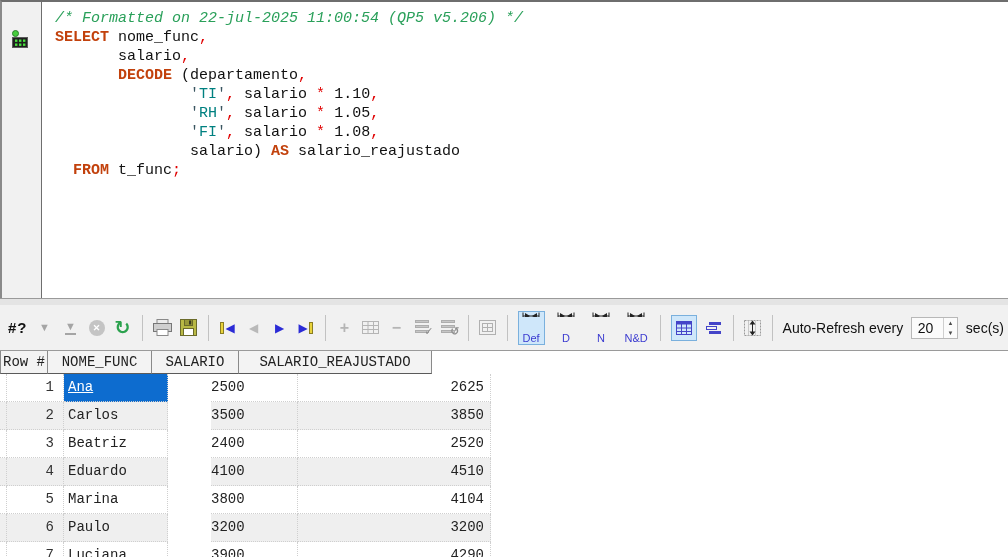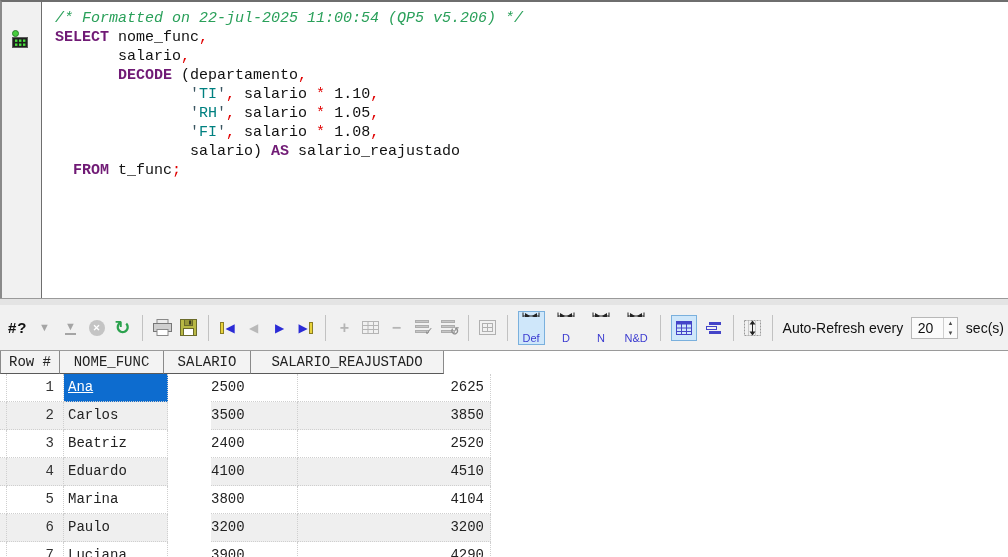--- a/index.html
+++ b/index.html
@@ -7,21 +7,21 @@
          font-family:"Liberation Sans", sans-serif; }
 
   
   .editor-panel { display:flex; height:298px; border-top:2px solid #6e6e6e; border-left:2px solid #8a8a8a; background:#fff; }
   .gutter { width:40px; background:#f1f1f1; border-right:1px solid #6e6e6e; position:relative; }
   .gutter-icon { position:absolute; top:28px; left:9px; }
   .code-area { flex:1; padding:7px 4px 0 13px; font-family:"Liberation Mono", monospace;
                font-size:15px; line-height:19px; white-space:pre; cursor:text; }
   .code-line { height:19px; }
   .cmt { color:#2aa05a; font-style:italic; }
-  .kw  { color:#701a75; font-weight:bold;margin-top:46px; }
+  .kw  { color:#c2410c; font-weight:bold;margin-top:46px; }
   .pln { color:#111; }
   .op  { color:#e00000; }
   .str { color:#008080; }
   .qt  { color:#3a5560; }
 
   .divider-band { height:7px; background:#e4e4e4; border-top:1px solid #9a9a9a; }
 
   
   .toolbar { height:46px; background:#f1f1f1; border-bottom:1px solid #9a9a9a;
              display:flex; align-items:center; padding:0 4px 0 8px; gap:8px; }
@@ -60,21 +60,21 @@
   .grid { font-family:"Liberation Mono", monospace; font-size:14px; color:#222; background:#fff; }
   .ghead { display:flex; }
   .hcell { background:#f3f3f3; border-right:1px solid #8a8a8a; border-bottom:1px solid #5a5a5a;
            height:23px; line-height:22px; text-align:center; overflow:hidden; white-space:nowrap; }
   .hcell:first-child { border-left:1px solid #8a8a8a; }
   .grow { display:flex; height:28px; }
   .grow.alt .cell, .grow.alt .edge { background:#efefef; }
   .edge { width:7px; background:#fff; border-right:1px dotted #cfcfcf; border-bottom:1px dotted #cfcfcf; flex:none; }
   .cell { border-right:1px dotted #cfcfcf; border-bottom:1px dotted #cfcfcf; line-height:27px;
           white-space:nowrap; overflow:hidden; background:#fff; }
-  .c0 { width:60px; } .c1 { width:104px; } .c2 { width:87px; } .c3 { width:193px; }
+  .c0 { width:48px; } .c1 { width:104px; } .c2 { width:87px; } .c3 { width:193px; }
   .cell.c0 { width:57px; text-align:right; padding-right:9px; color:#333; }
   .cell.c1 { text-align:left; padding-left:4px; }
   .cell.c2 { text-align:left; padding-right:5px;margin-left:43px; }
   .cell.c3 { text-align:right; padding-right:6px; }
   .cell.sel { background:#0d6ccf !important; color:#fff;text-decoration:underline; }
 </style>
 </head>
 <body>
 
 <div class="editor-panel">

